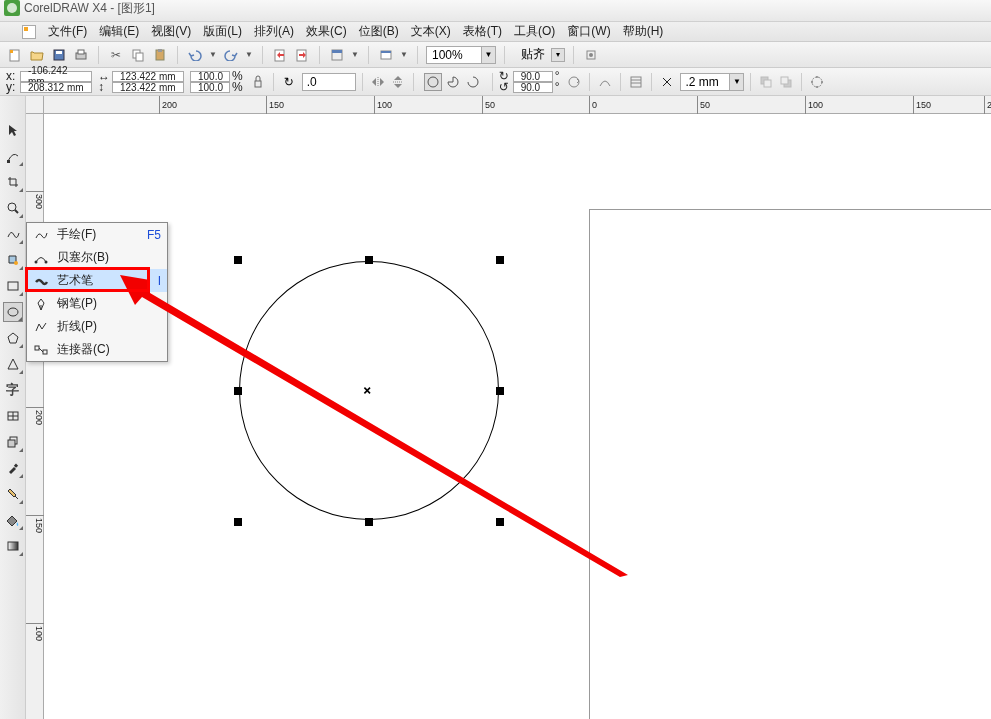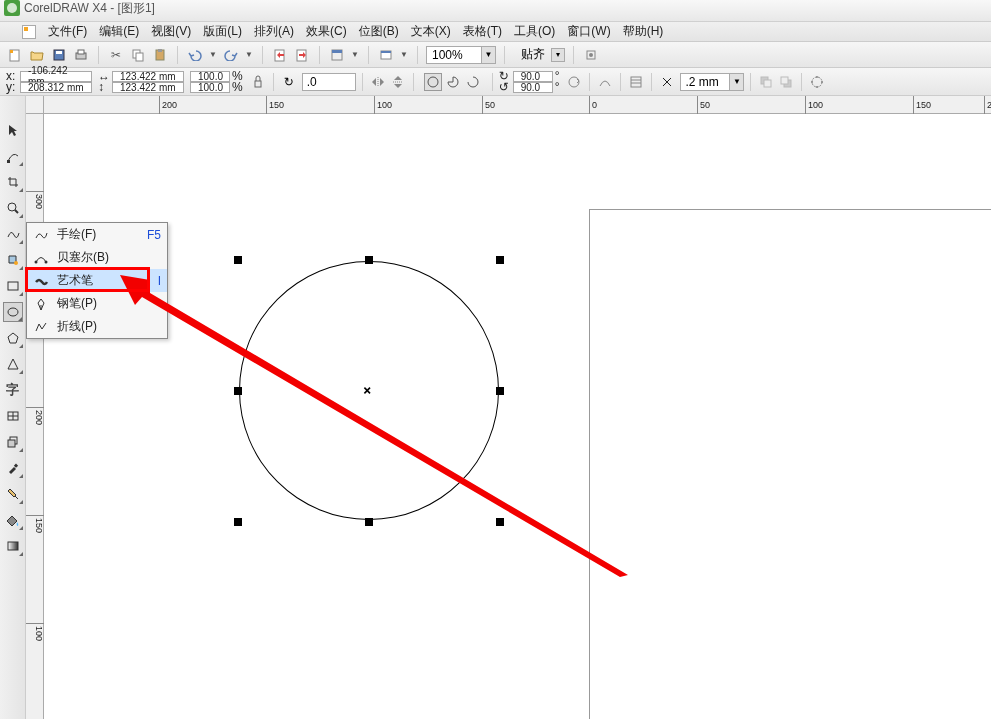--- a/index.html
+++ b/index.html
@@ -524,19 +524,29 @@
     <span class="label">钢笔(P)</span>
   </div>
   <div class="flyout-row">
     <span class="fi">
         <svg width="14" height="14">
           <path d="M2 11 L5 4 L8 9 L12 3" fill="none" stroke="#333"></path>
         </svg>
       </span>
     <span class="label">折线(P)</span>
   </div>
+  <div class="flyout-row">
+    <span class="fi">
+        <svg width="14" height="14">
+          <rect x="1" y="3" width="4" height="4" fill="none" stroke="#333"></rect>
+          <rect x="9" y="7" width="4" height="4" fill="none" stroke="#333"></rect>
+          <path d="M5 5 L9 9" stroke="#333"></path>
+        </svg>
+      </span>
+    <span class="label">连接器(C)</span>
+  </div>
 </div>
 
 <div class="red-highlight-box"></div>
 
 <svg class="red-arrow" style="left:120px;top:275px;" width="520" height="310">
   <polygon points="0,0 30,5 30,18 508,300 500,302 22,22 15,30" fill="#f20000"></polygon>
 </svg>
 
 </body></html>

